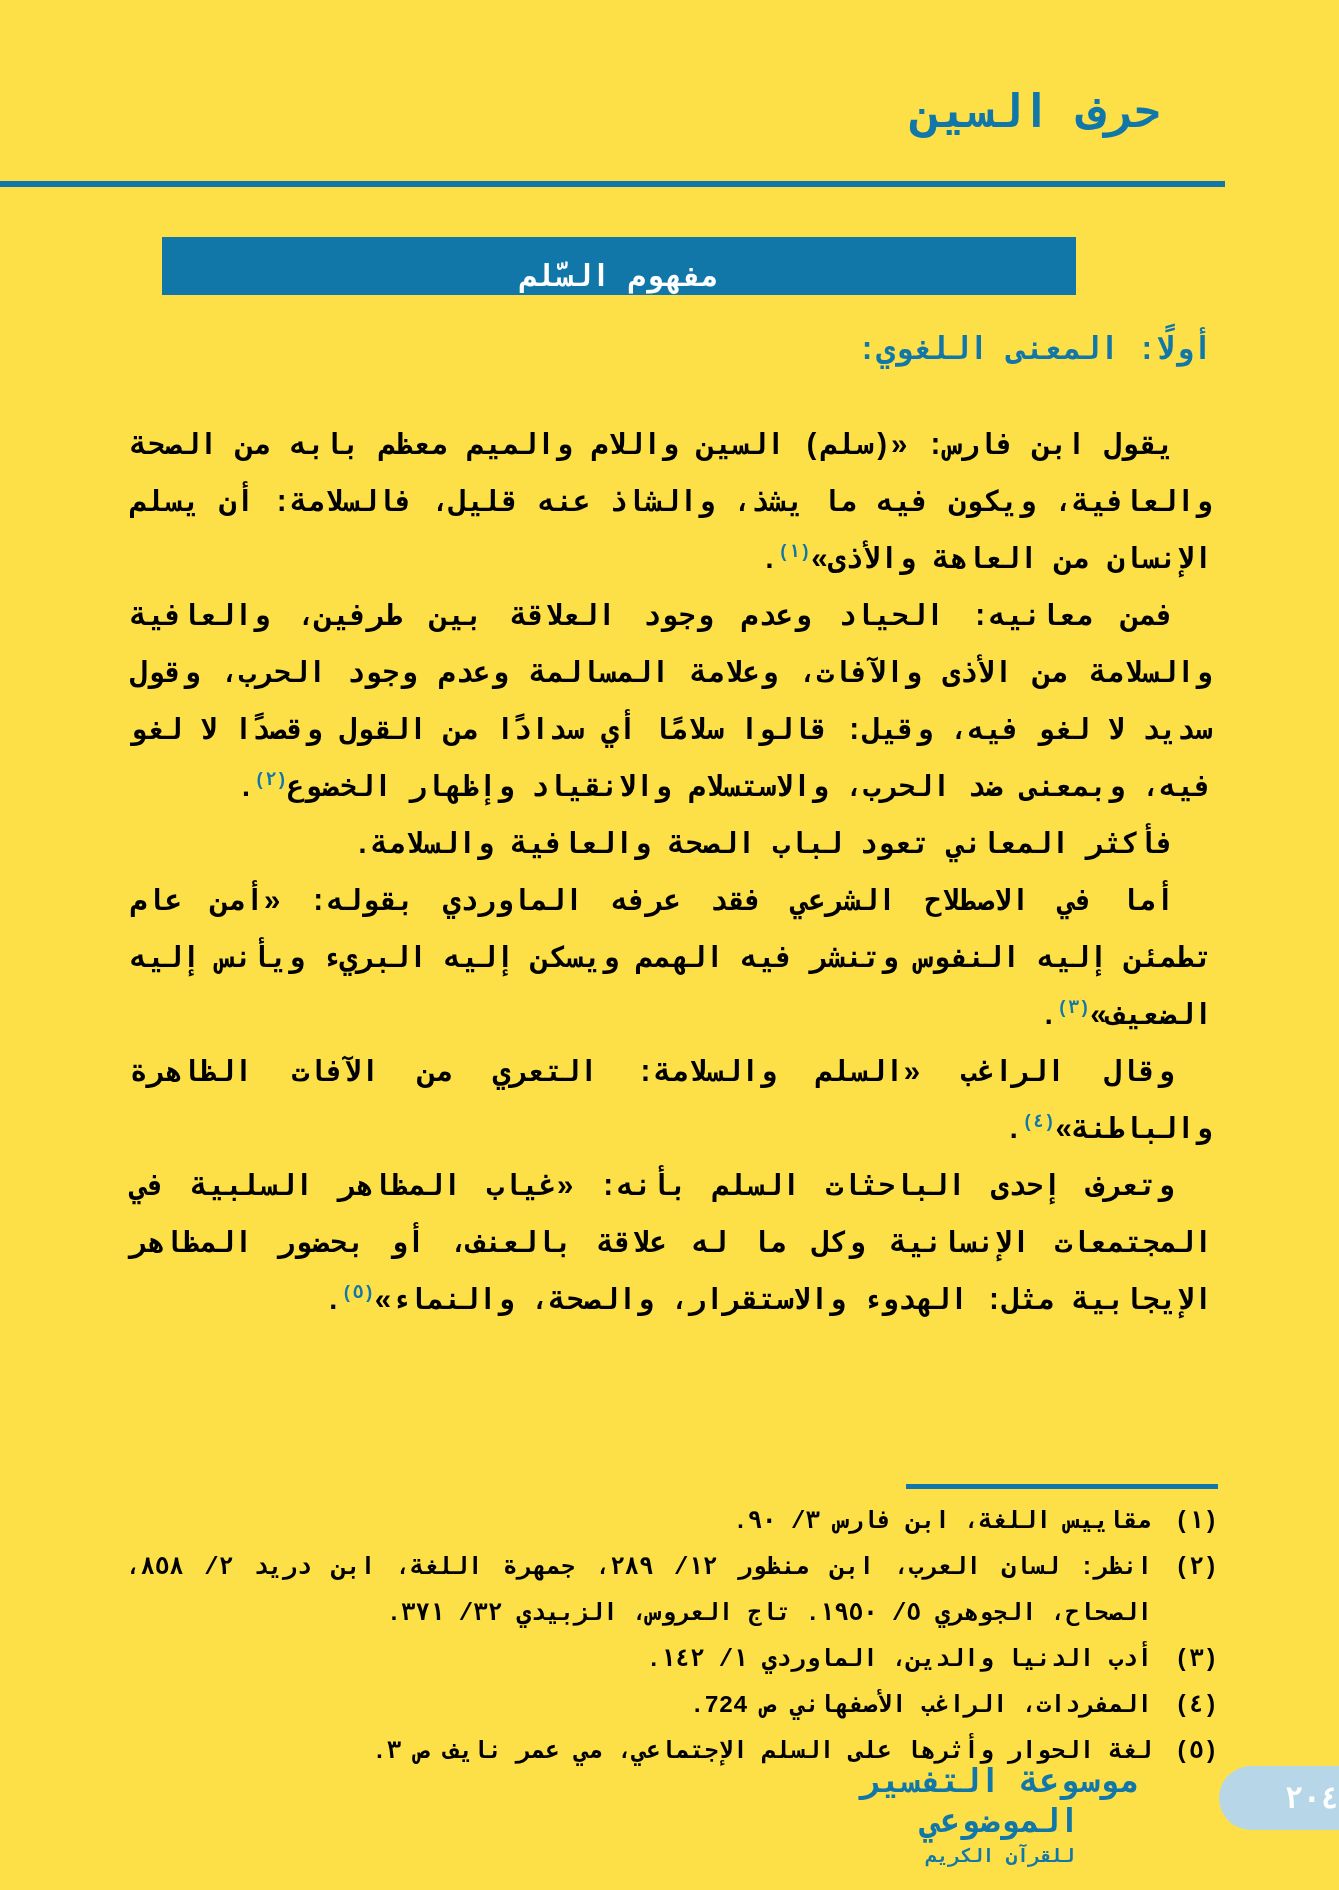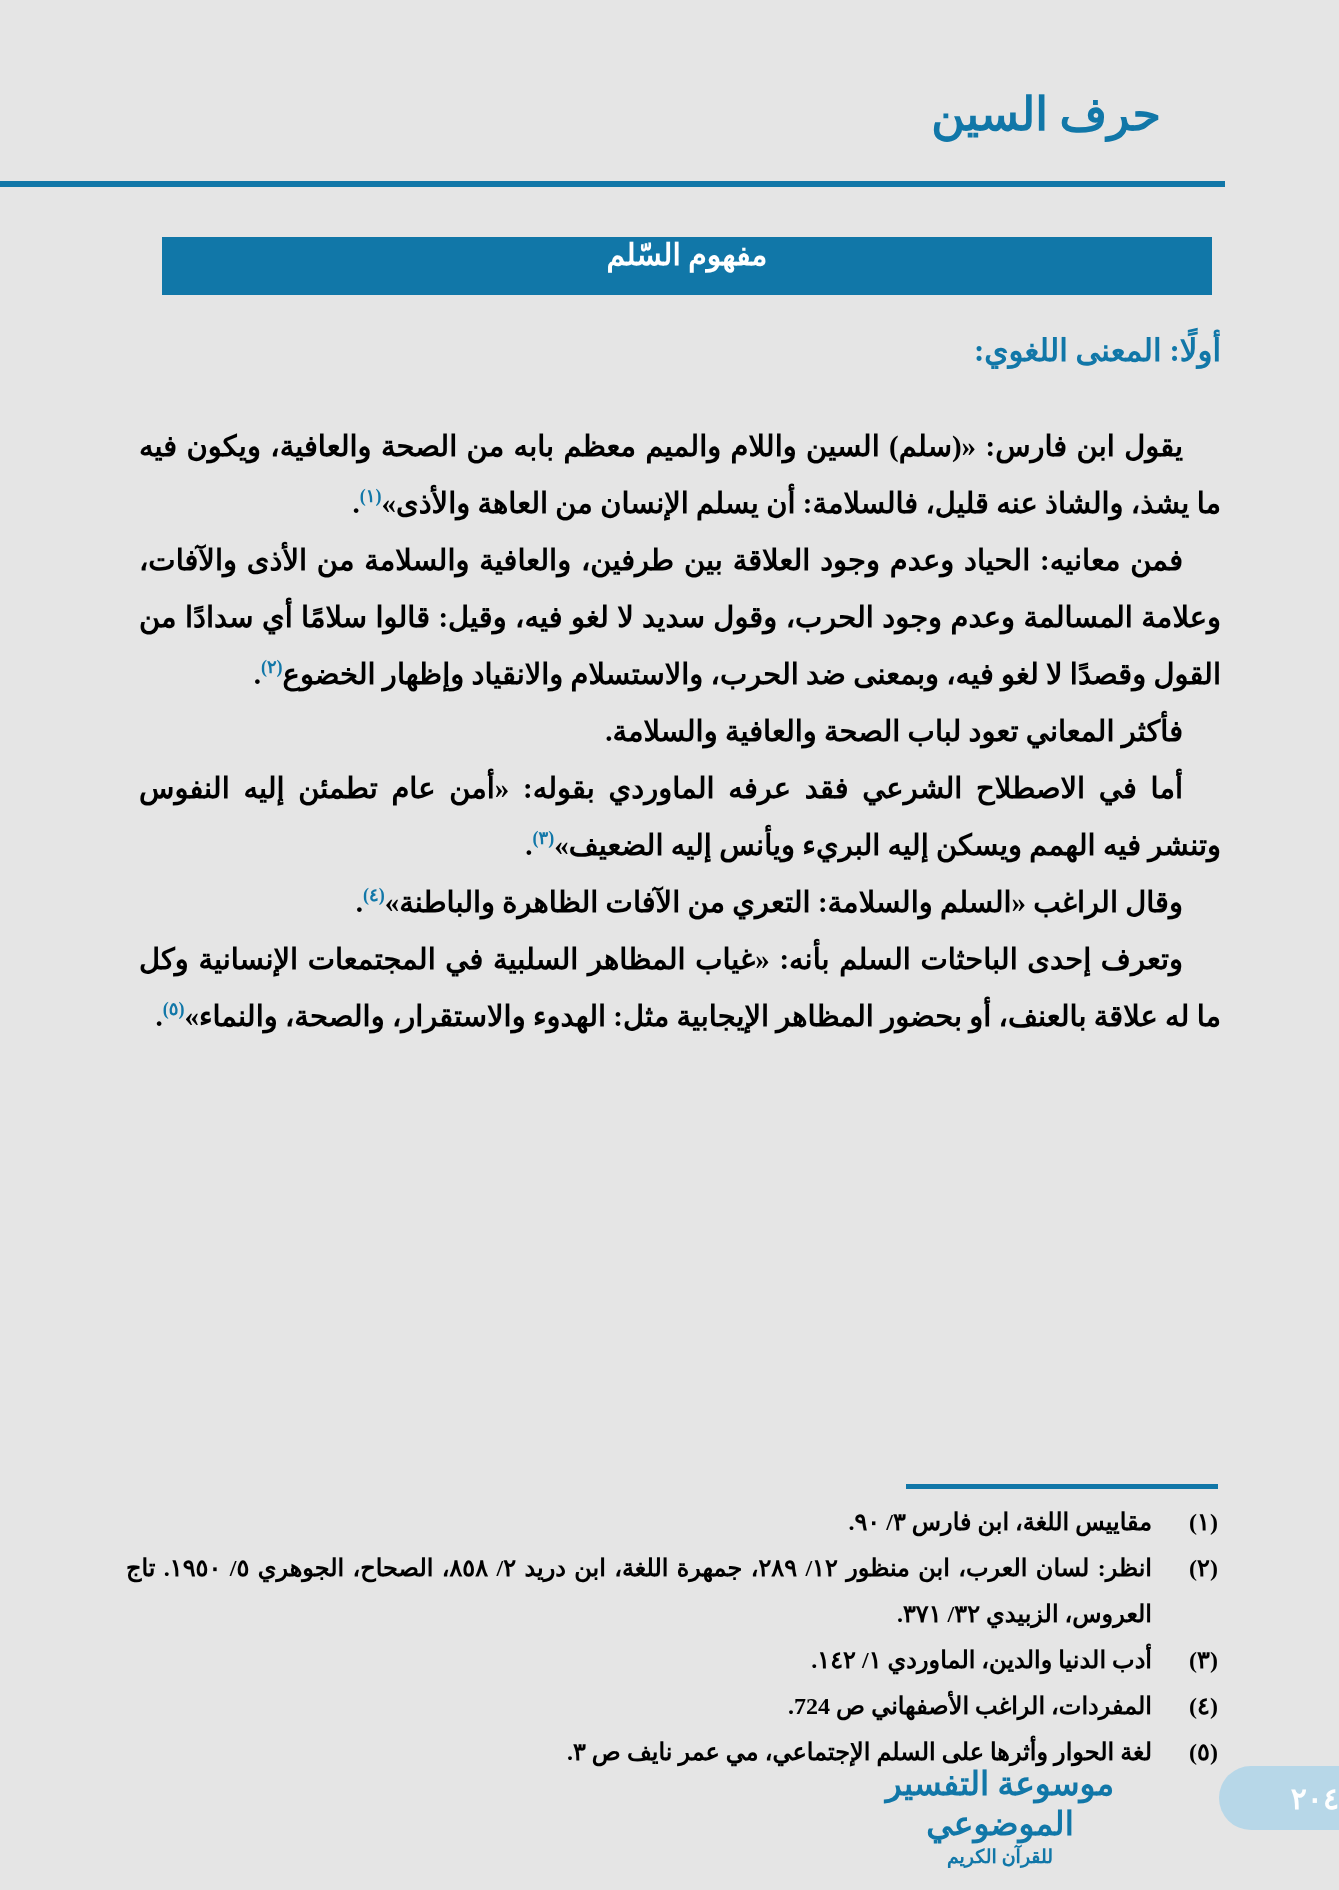--- a/index.html
+++ b/index.html
@@ -4,48 +4,48 @@
 <style>
   :root{
     --accent:#1177a8;
     --badge:#b7d7e8;
     --ink:#000000;
   }
   html,body{margin:0;padding:0;background:#ffffff;}
   .page{
     position:relative;
     width:1339px;height:1890px;
-    background:#e5e5e5;
+    background:#fde047;
     direction:rtl;
-    font-family:Liberation Serif, serif;
+    font-family:Liberation Mono, monospace;
     color:var(--ink);
     overflow:hidden;
   }
   
   .header-title{
     position:absolute;top:90px;right:178px;
     font-size:46px;font-weight:bold;color:var(--accent);
     line-height:1.1;
   }
   .header-rule{
     position:absolute;top:181px;left:0;
     width:1225px;height:6px;background:var(--accent);
   }
   
   .banner{
     position:absolute;top:237px;left:162px;
-    width:1050px;height:58px;background:var(--accent);
-    display:flex;align-items:flex-start;justify-content:center;
+    width:914px;height:58px;background:var(--accent);
+    display:flex;align-items:flex-end;justify-content:center;
   }
   .banner-title{
     color:#ffffff;font-size:30px;font-weight:bold;
   }
   
   .content{
-    position:absolute;top:322px;right:118px;width:1082px;
+    position:absolute;top:322px;right:127px;width:1082px;
   }
   .section-heading{
     color:var(--accent);font-size:31px;font-weight:bold;
     line-height:58px;margin:0 0 38px 0;
   }
   .section-heading.second{margin-top:14px;margin-bottom:10px;}
   .body-par{
     margin:0;font-size:29px;font-weight:bold;line-height:57px;
     text-align:justify;text-indent:38px;
   }

